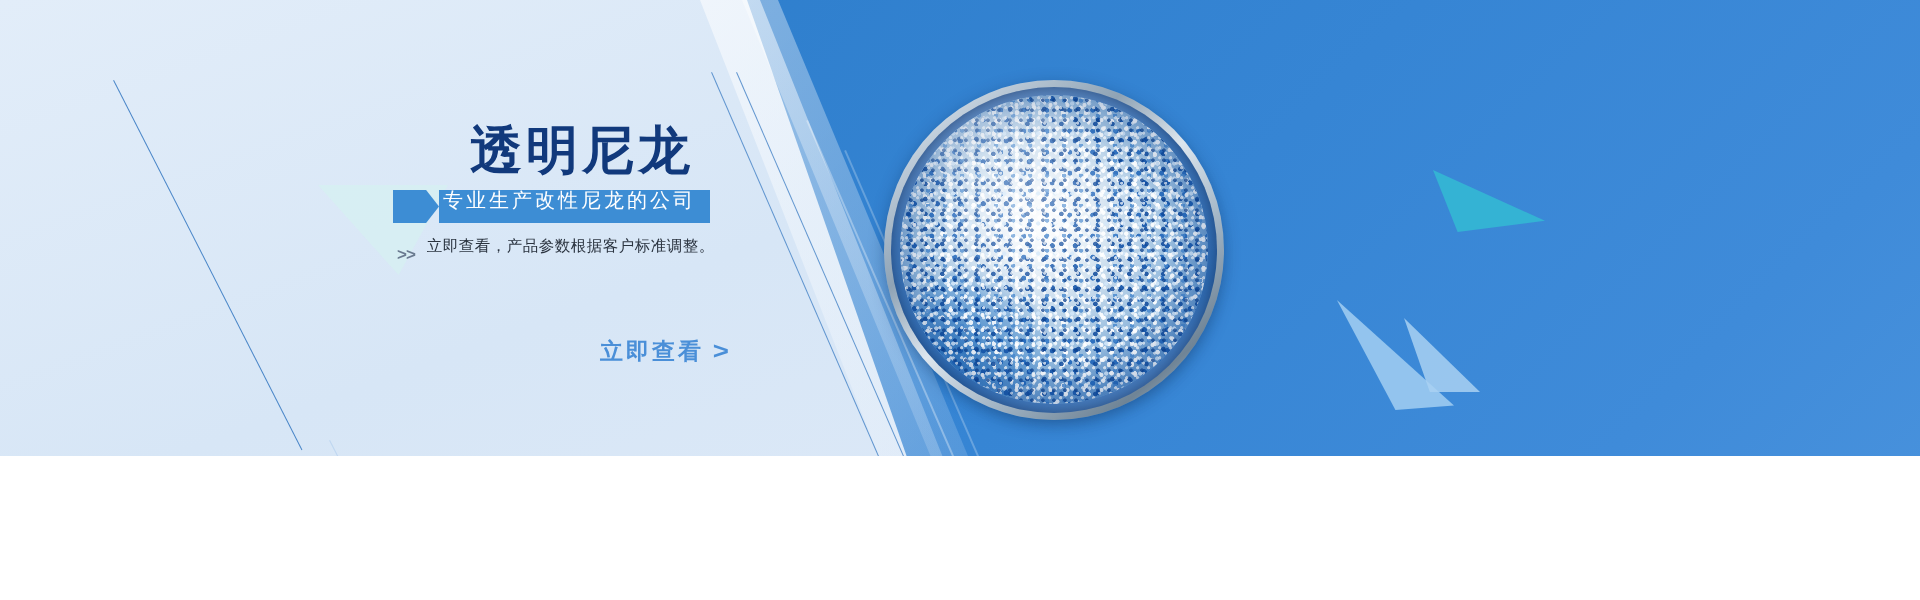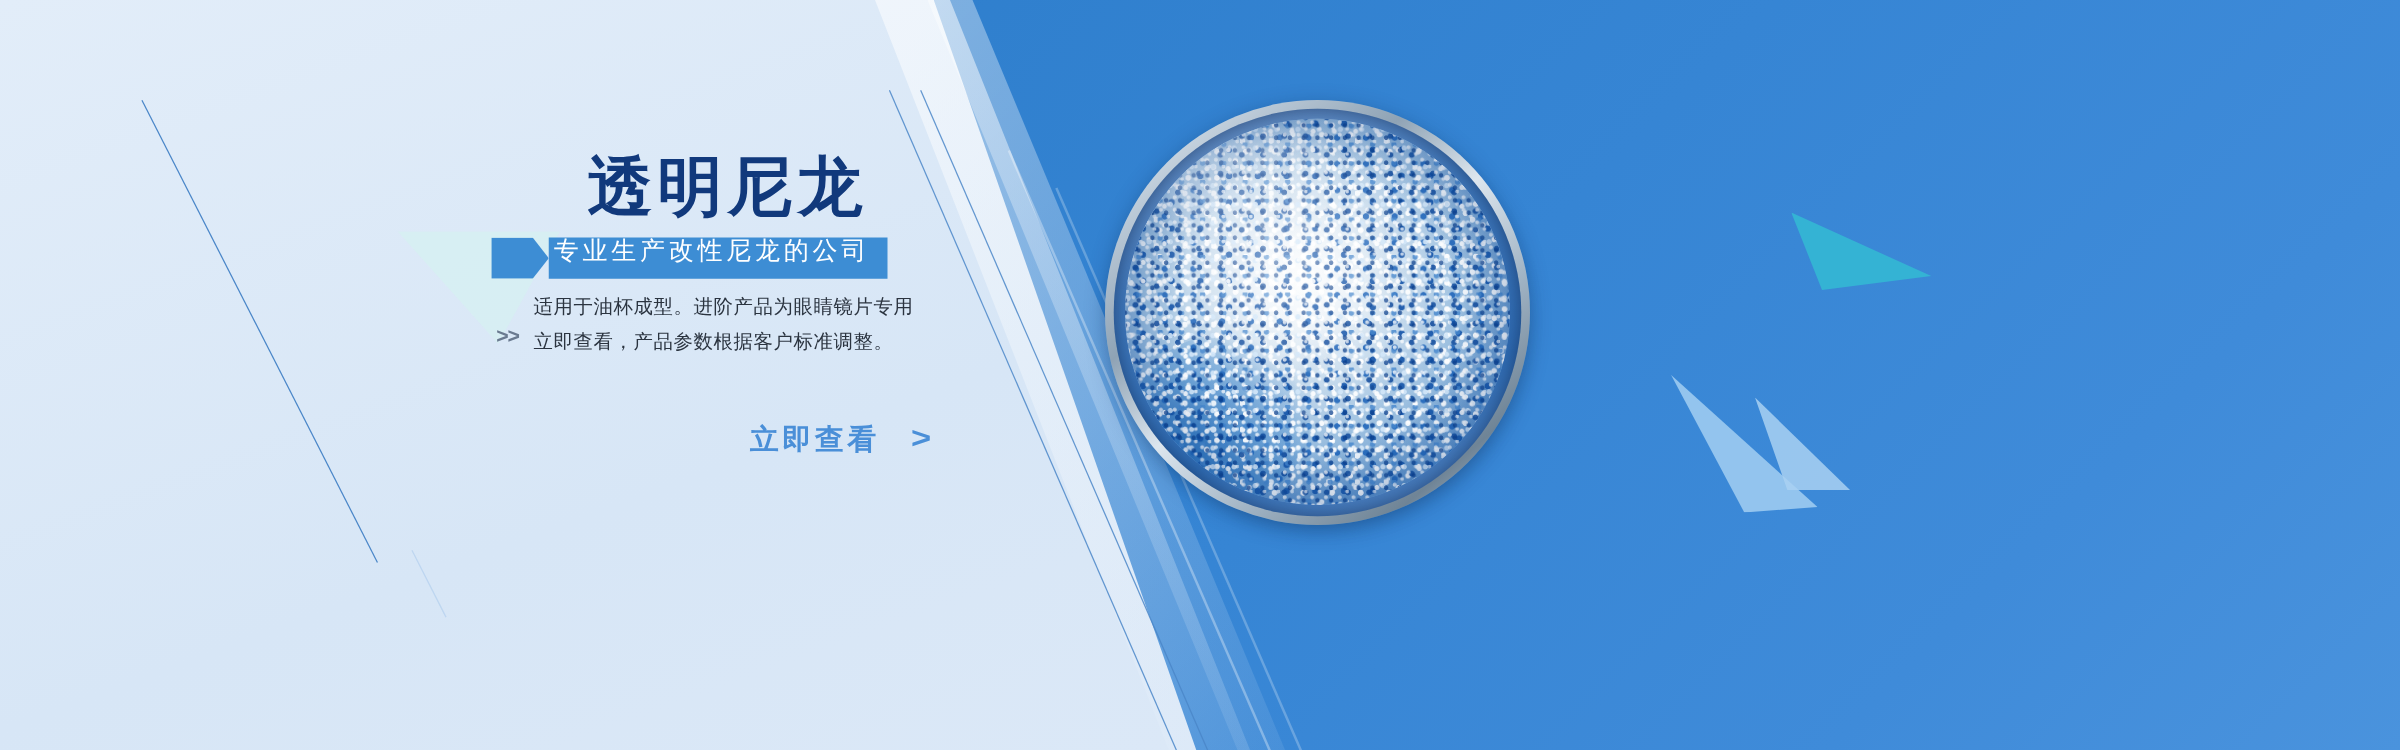--- a/index.html
+++ b/index.html
@@ -1,21 +1,21 @@
 <!DOCTYPE html>
 <html><head>
 <meta charset="utf-8">
 <title>Banner</title>
 <style>
   html,body{margin:0;padding:0;background:#fff;}
   body{font-family:"Liberation Sans","DejaVu Sans",sans-serif;}
 
   .banner{
     position:relative;
-    width:1920px;height:600px;
+    width:1920px;height:456px;
     overflow:hidden;
     background:#dce8f7;
   }
 
   
   .bg-left{
     position:absolute;inset:0;
     background:linear-gradient(160deg,#e2edf9 0%,#d7e6f6 45%,#dfeaf8 100%);
   }
   .bg-right{
@@ -111,21 +111,21 @@
   .desc-lines{
     color:#2b3440;
     font-size:15.5px;
     line-height:28px;
     letter-spacing:.5px;
     white-space:nowrap;
   }
 
   .cta{
     position:absolute;left:600px;top:336px;
-    display:flex;align-items:center;gap:26px;
+    display:flex;align-items:center;gap:10px;
     color:#4a8fd8;
     font-size:23px;font-weight:bold;letter-spacing:3px;
     cursor:pointer;
   }
   .cta-chevron{
     font-size:24px;font-weight:bold;line-height:1;
     transform:translateY(-1px) scaleX(1.15);
   }
 
   
@@ -251,21 +251,20 @@
     <div class="title">透明尼龙</div>
 
     <div class="sub-banner">
       <div class="sub-arrow"></div>
       <div class="sub-label">专业生产改性尼龙的公司</div>
     </div>
 
     <div class="desc-wrap">
       <div class="desc-arrows">&gt;&gt;</div>
       <div class="desc-lines">
-        <div>适用于油杯成型。进阶产品为眼睛镜片专用</div>
         <div>立即查看，产品参数根据客户标准调整。</div>
       </div>
     </div>
 
     <div class="cta">
       <span>立即查看</span>
       <span class="cta-chevron">&gt;</span>
     </div>
 
   </div>

